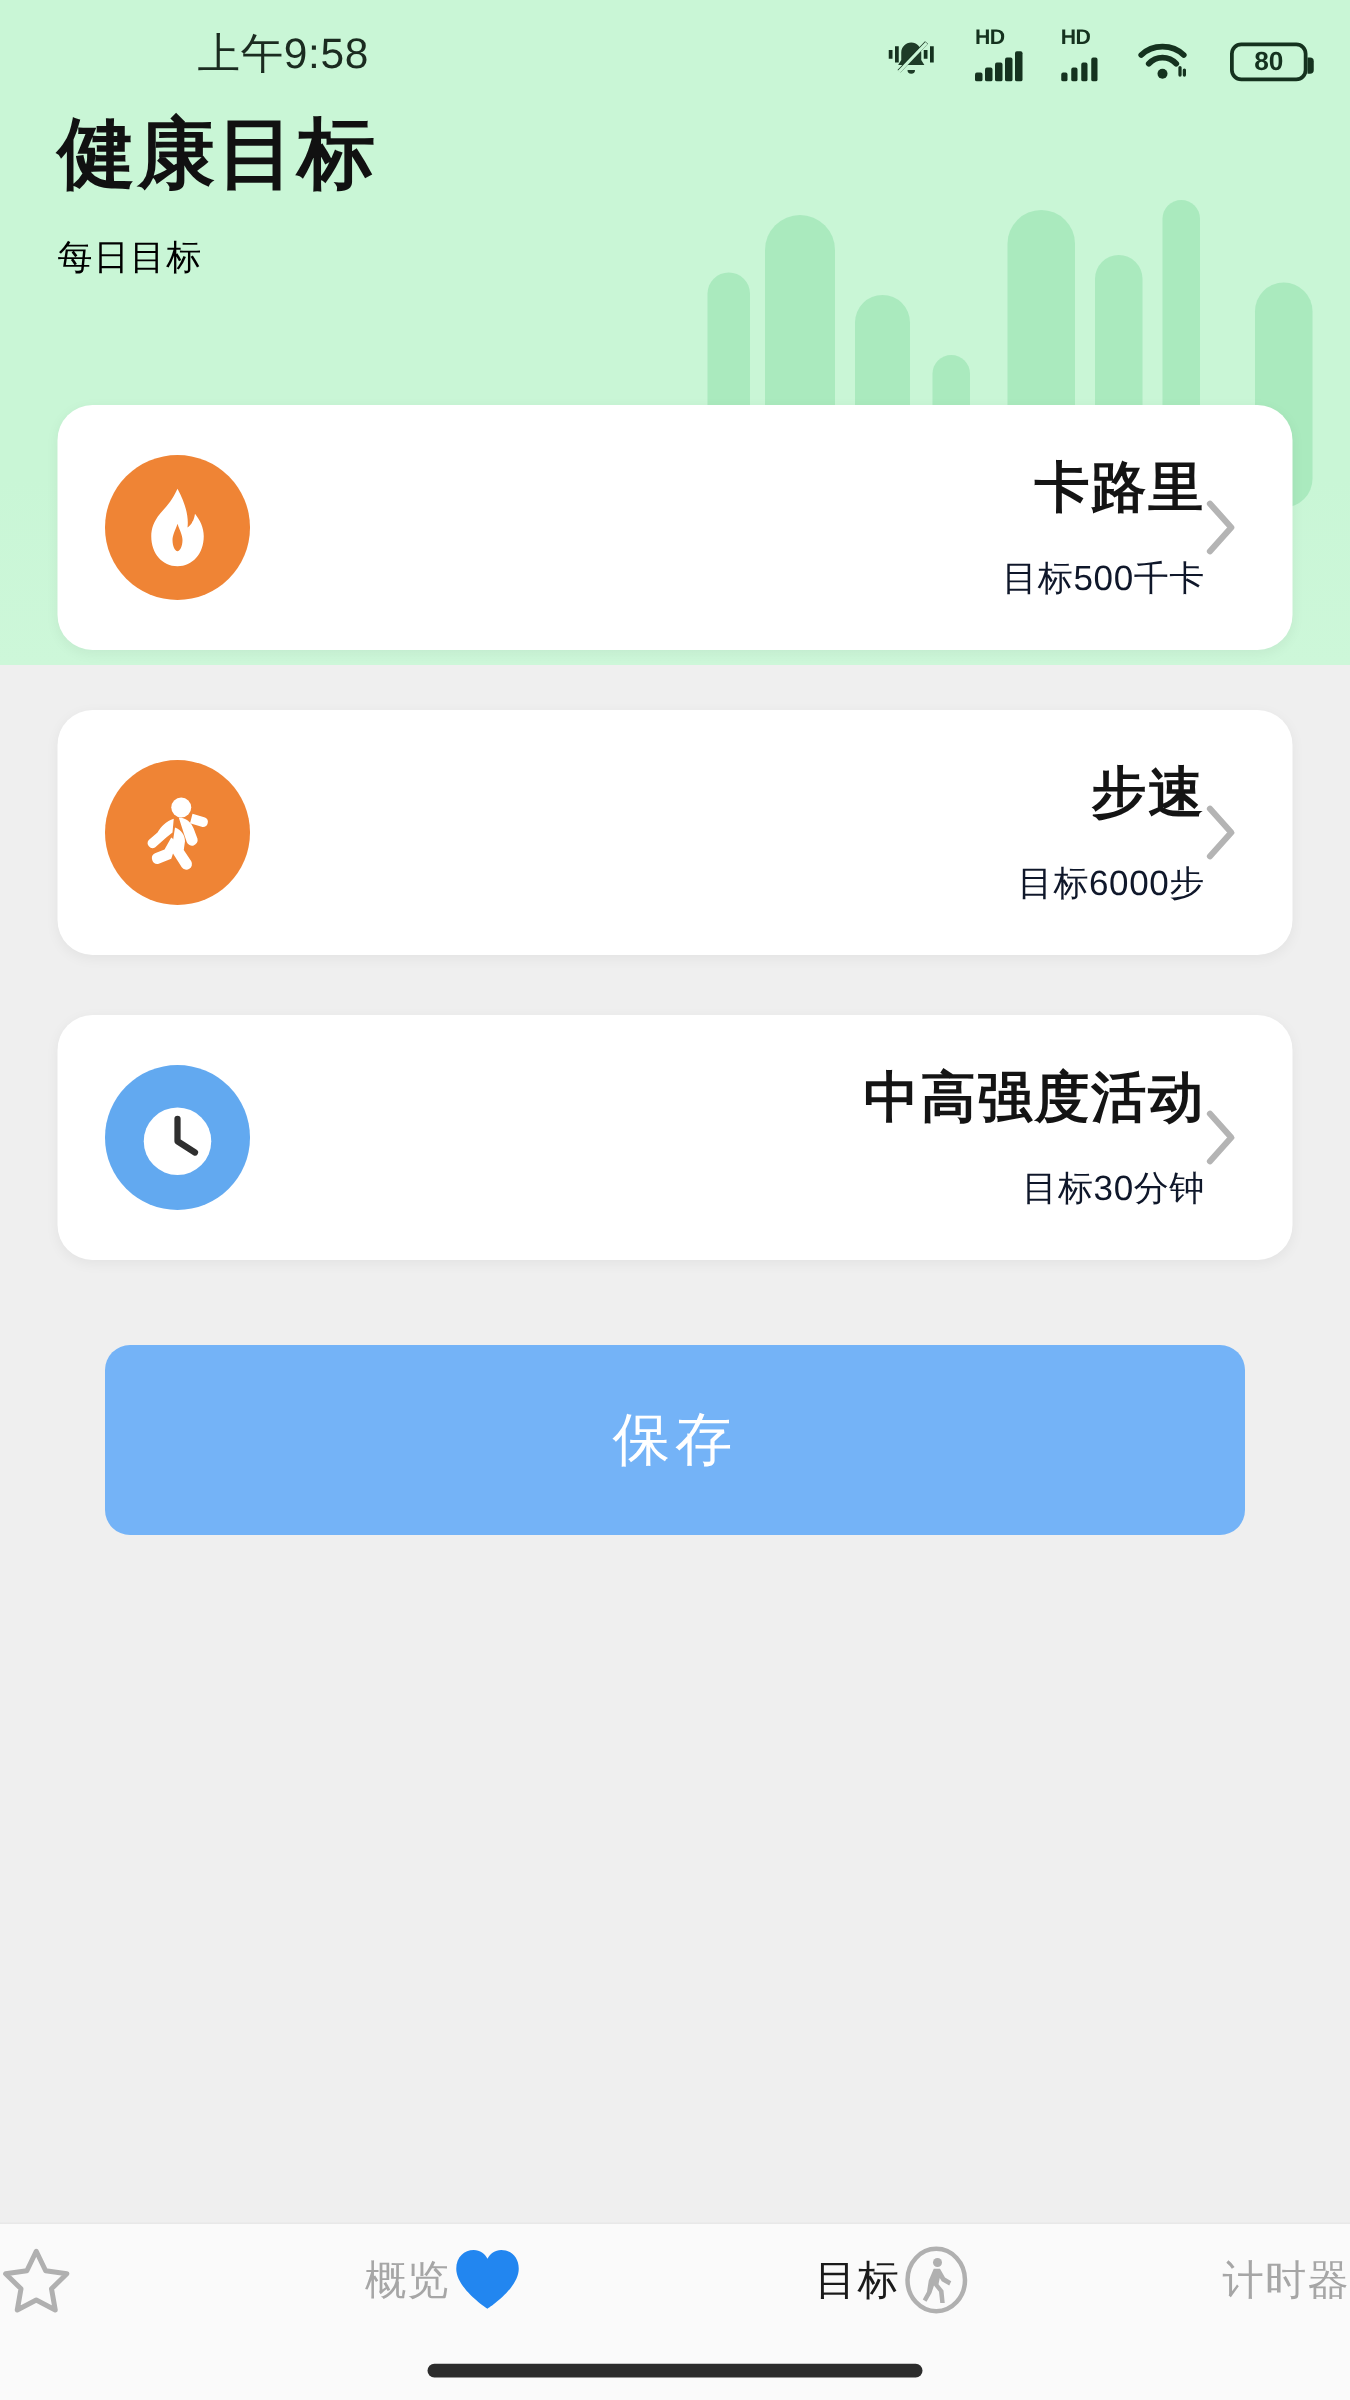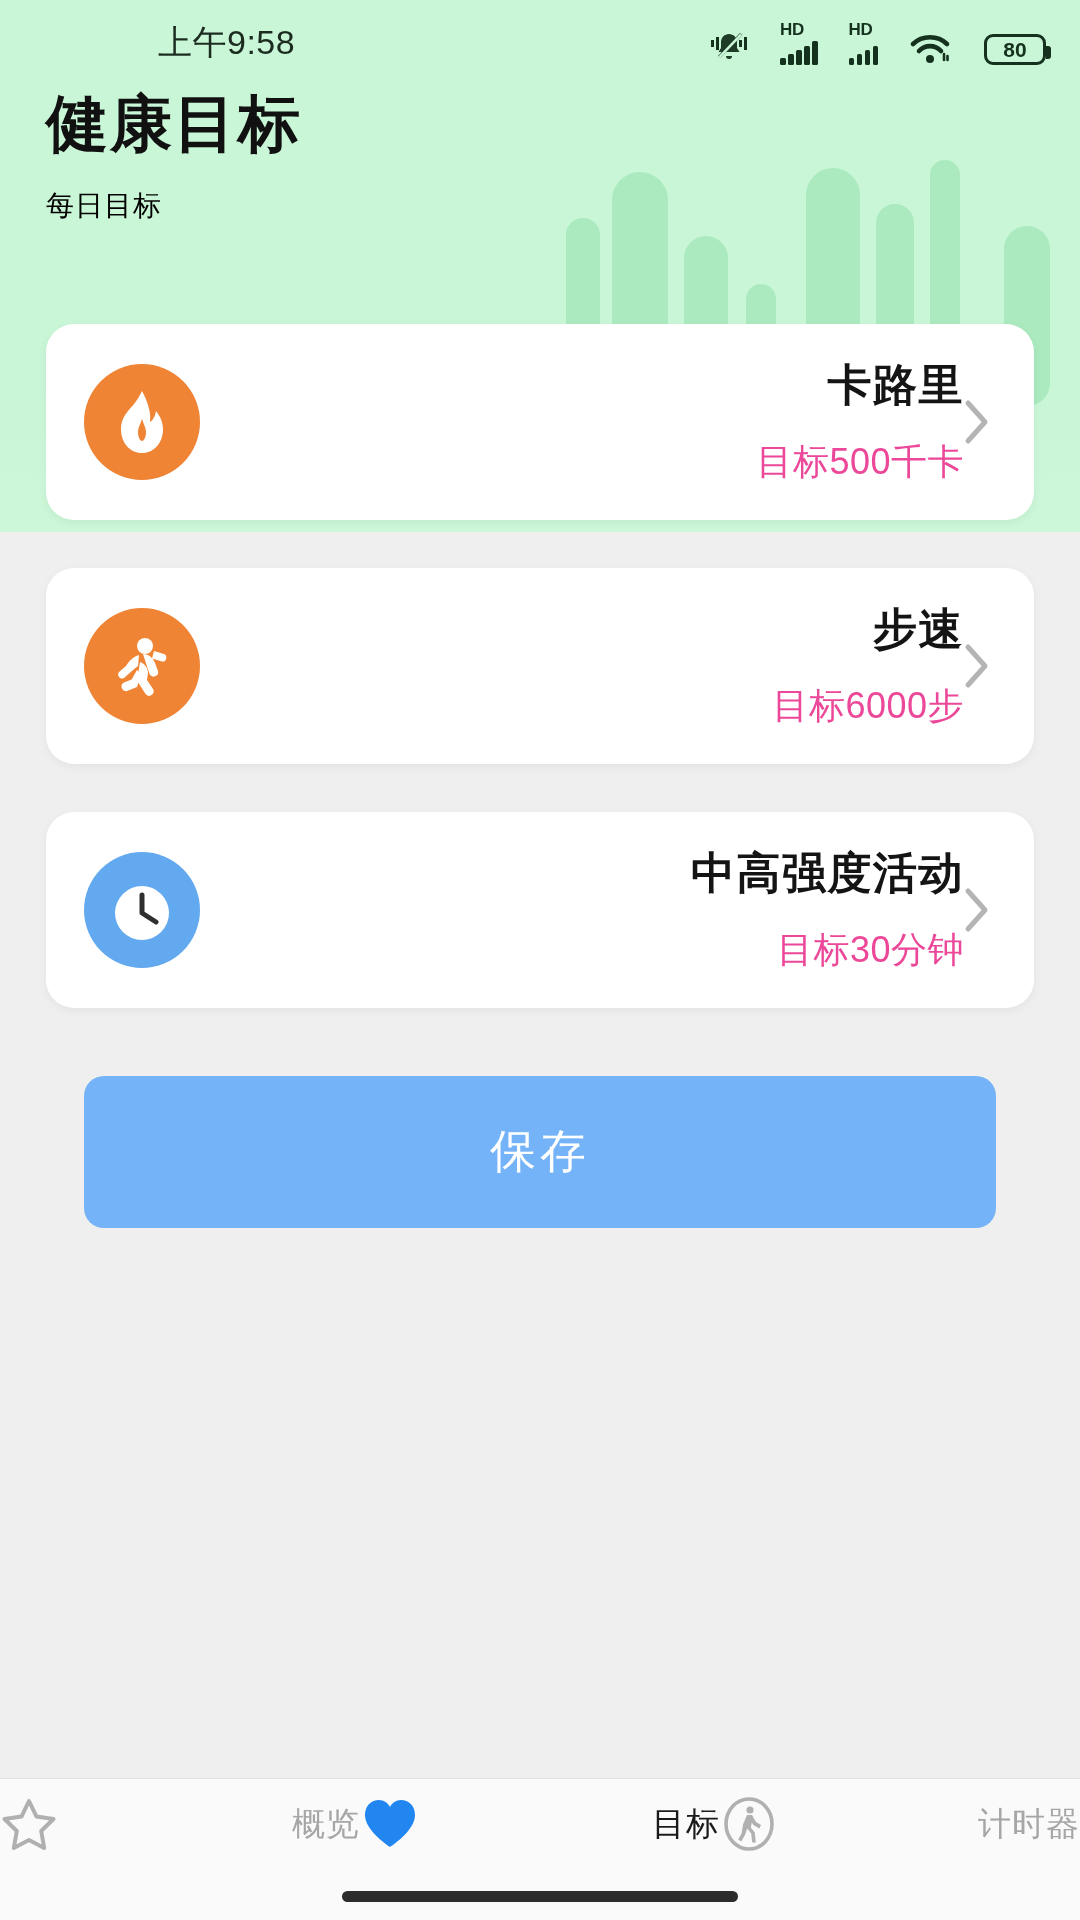--- a/index.html
+++ b/index.html
@@ -56,21 +56,21 @@
     box-shadow:0 3px 10px rgba(0,0,0,.05);
   }
   .card-icon {
     width:116px; height:116px; border-radius:50%; flex:0 0 116px;
     display:flex; align-items:center; justify-content:center;
   }
   .ic-orange { background:#ef8435; }
   .ic-blue { background:#62a9f0; }
   .card-text { flex:1; margin-left:44px;text-align:right; }
   .card-title { font-size:44px; font-weight:700; color:#141414; letter-spacing:1.5px; line-height:1.25; }
-  .card-sub { margin-top:26px; font-size:36px; color:#ec4899; letter-spacing:.5px; }
+  .card-sub { margin-top:26px; font-size:28px; color:#0f172a; letter-spacing:.5px; }
   .chev { width:26px; height:46px; flex:0 0 26px; margin-right:8px; }
 
   
   .save-btn {
     position:absolute; left:84px; top:1076px; width:912px; height:152px;
     background:#74b3f7; border-radius:20px; border:none;
     display:flex; align-items:center; justify-content:center;
     z-index:5; cursor:pointer;
   }
   .save-btn span { font-size:46px; color:#fff; letter-spacing:4px; }

